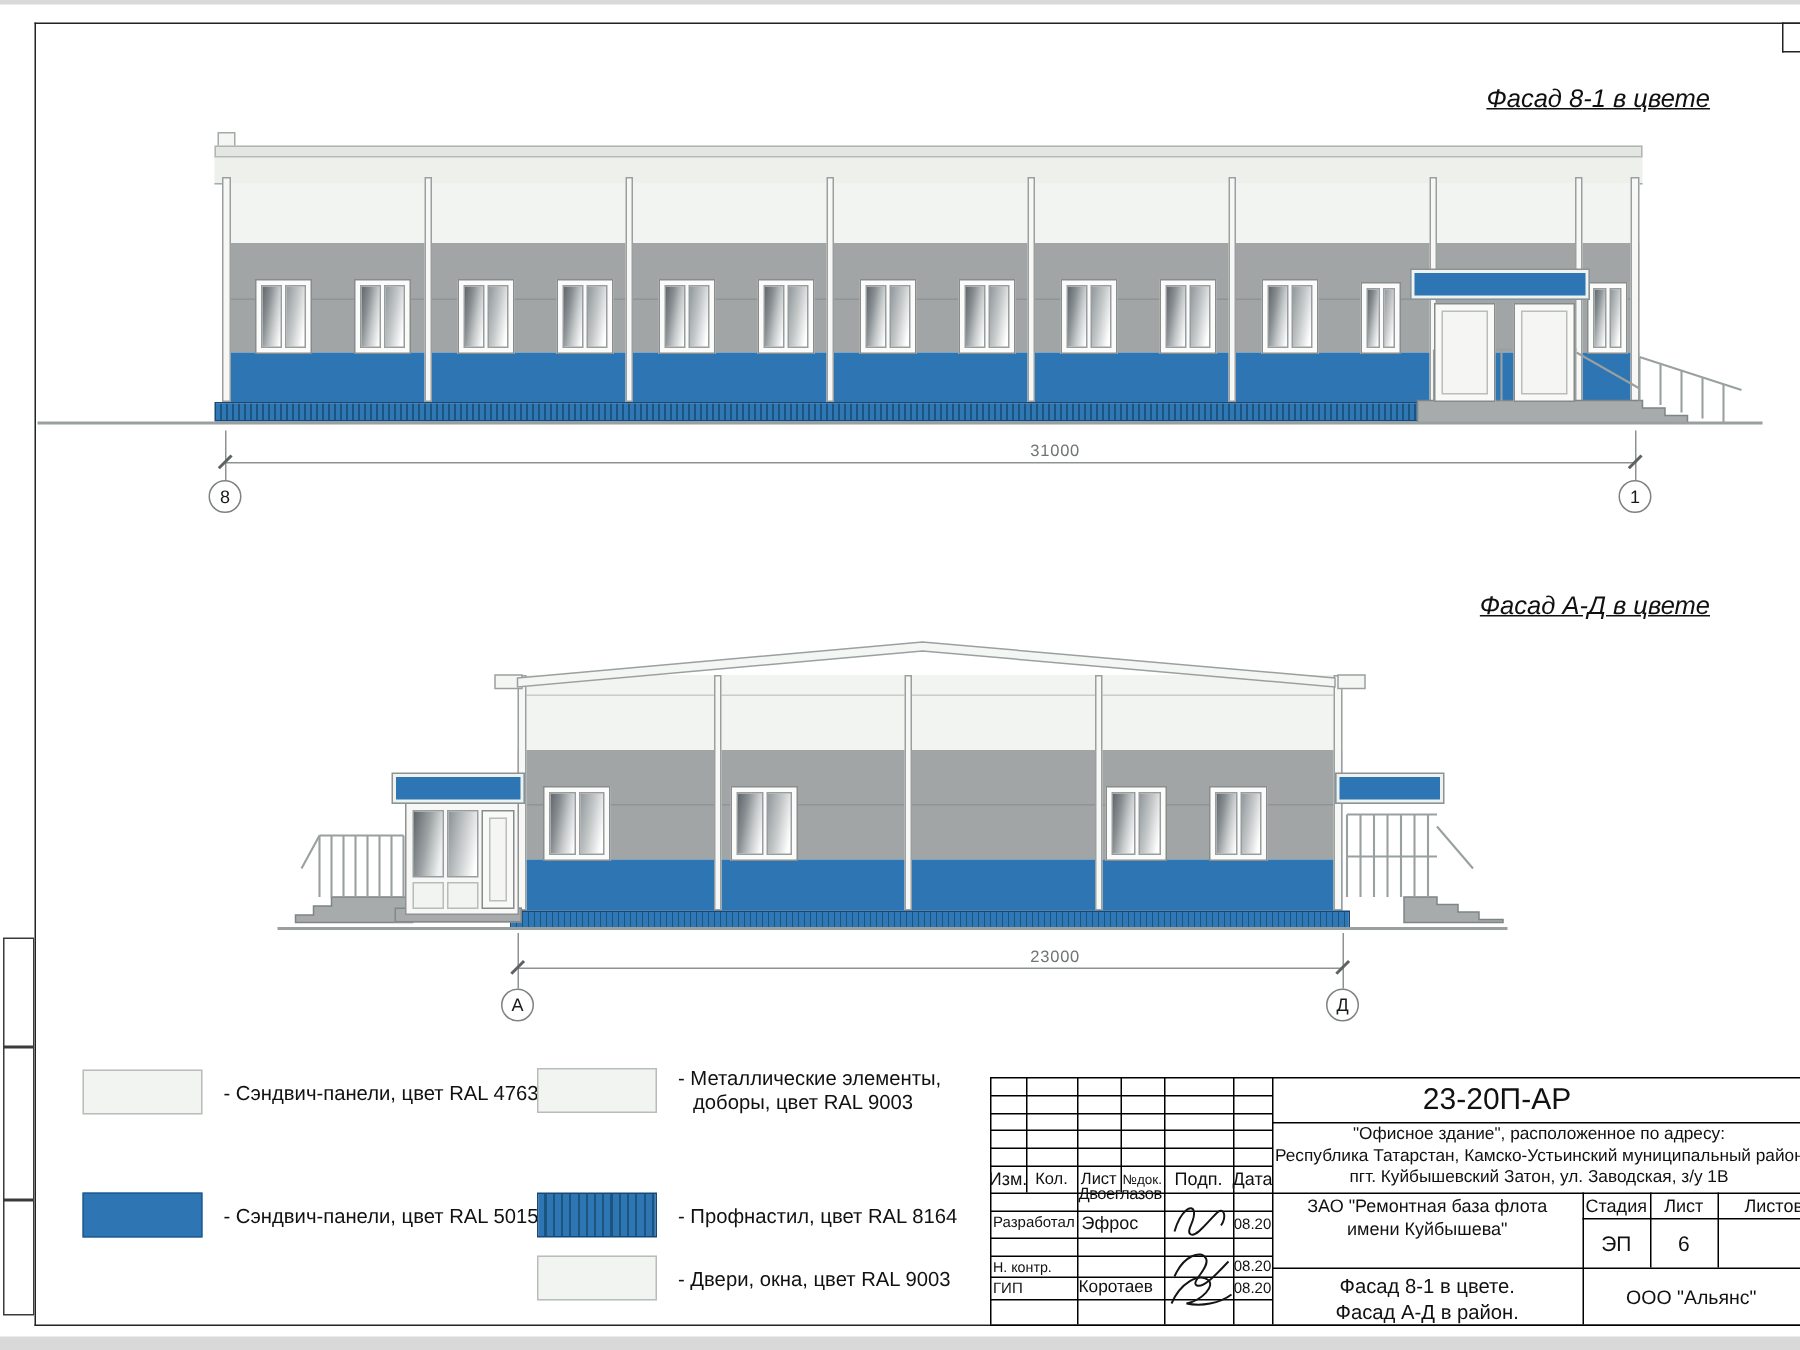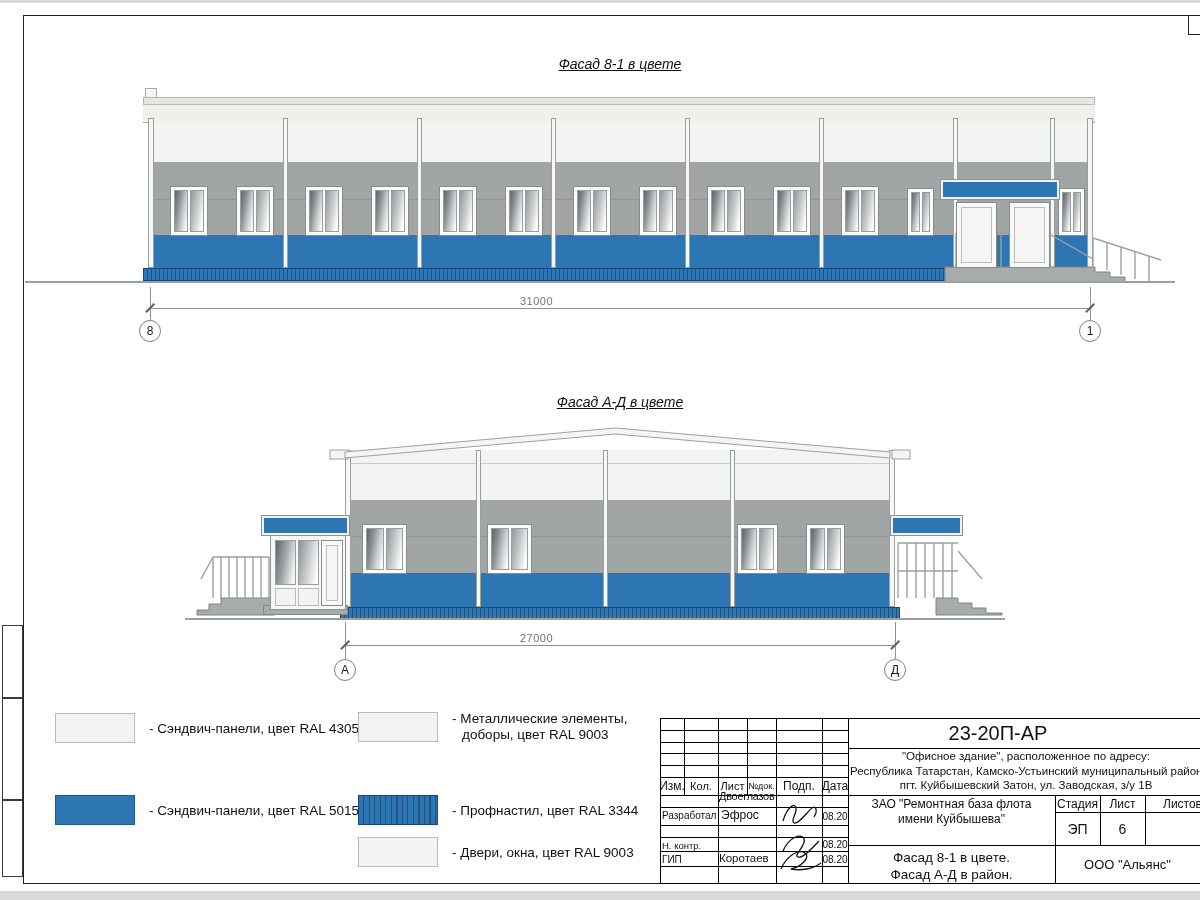--- a/index.html
+++ b/index.html
@@ -2,21 +2,21 @@
 <html><head>
 <meta charset="utf-8">
 <style>
   html,body{margin:0;padding:0}
   body{width:1200px;height:900px;position:relative;background:#fff;overflow:hidden;
        font-family:"Liberation Sans",sans-serif;color:#111}
   .abs{position:absolute;box-sizing:border-box}
   .edge{background:#d9d9d9}
   .frame{border:1.6px solid #232323;border-right:none}
   .sidebox{border:1px solid #3a3a3a;background:#fff}
-  .facade-title{font-style:italic;font-size:14px;text-decoration:underline;text-align:center;color:#101010}
+  .facade-title{font-style:italic;font-size:17px;text-decoration:underline;text-align:right;color:#101010}
   
   .band-white{background:#f2f4f1}
   .band-gray{background:#a1a5a5}
   .band-blue{background:#2d75b3}
   .fascia{background:#eef0ec;border-top:1px solid #b7bab7;border-bottom:1px solid #a6aaa9}
   .capline{background:#e3e6e2;border:1px solid #b2b5b2}
   .joint{background:#8f9494;height:1px}
   .jointlight{background:#c9ccc8;height:1px}
   .post{background:#f7f8f5;border:1px solid #9aa09f;width:5px}
   .corner{background:#f7f8f5;border:1px solid #9aa09f}
@@ -25,21 +25,21 @@
   .pane{flex:1;border:1px solid #989da0;background:linear-gradient(100deg,#60666a 0%,#878d90 30%,#c6cacb 62%,#fdfdfd 95%)}
   .pane2{background:linear-gradient(100deg,#92989b 0%,#c3c7c8 45%,#ffffff 90%)}
   .canopy{background:#2d75b3;border:2px solid #f0f2ee;box-shadow:0 0 0 1px #8d9293}
   .door{background:#f9faf8;border:1px solid #868b8c}
   .door-inner{position:absolute;inset:4px;border:1px solid #b9bdbd;background:#f5f6f3}
   .slab{background:#a7abab;border:1px solid #848889}
   .gline{background:#9aa0a0}
   
   .dline{background:#8d9293}
   .tick{width:12px;height:1.6px;background:#5d6263;transform:rotate(-45deg)}
-  .dimtext{font-size:11px;color:#6f7475;text-align:left;letter-spacing:.5px}
+  .dimtext{font-size:11px;color:#6f7475;text-align:right;letter-spacing:.5px}
   .axis{width:22px;height:22px;border:1px solid #7d8283;border-radius:50%;background:#fff;
         display:flex;align-items:center;justify-content:center;font-size:12px;color:#1a1a1a}
   
   .leg-item{display:flex;align-items:center;gap:14px}
   .swatch{width:78px;height:28px;border:1px solid #aeb2af;flex:0 0 auto}
   .sw-ral9003{background:#f2f4f1;border-color:#b9bdba}
   .sw-ral9006{background:#a1a5a5;border-color:#8b9090}
   .sw-ral5015{background:#2d75b3;border-color:#1f5c92}
   .sw-prof{background:repeating-linear-gradient(90deg,#2d75b3 0 4px,#1a547f 4px 5.5px);border-color:#14497a}
   .leg-label{font-size:13.5px;white-space:nowrap}
@@ -269,44 +269,44 @@
 
     <div class="abs gline" style="left:185px;top:618px;width:820px;height:2px"></div>
   </div>
 
   <div class="abs">
     <div class="abs dline" style="left:345px;top:622px;width:1px;height:37px"></div>
     <div class="abs dline" style="left:895px;top:622px;width:1px;height:37px"></div>
     <div class="abs dline" style="left:345px;top:645px;width:551px;height:1px"></div>
     <div class="abs tick" style="left:339px;top:644px"></div>
     <div class="abs tick" style="left:889px;top:644px"></div>
-    <div class="abs dimtext" style="left:520px;top:632px;width:200px">27000</div>
+    <div class="abs dimtext" style="left:520px;top:632px;width:200px">23000</div>
     <div class="abs axis" style="left:334px;top:659px">А</div>
     <div class="abs axis" style="left:884px;top:659px">Д</div>
   </div>
 
   <div class="abs leg-item" style="left:55px;top:713px">
     <div class="swatch sw-ral9003"></div>
-    <div class="leg-label">- Сэндвич-панели, цвет RAL 4305</div>
+    <div class="leg-label">- Сэндвич-панели, цвет RAL 4763</div>
   </div>
   <div class="abs leg-item" style="left:55px;top:795px">
     <div class="swatch sw-ral5015"></div>
     <div class="leg-label">- Сэндвич-панели, цвет RAL 5015</div>
   </div>
 
   <div class="abs leg-item" style="left:358px;top:711px">
     <div class="swatch sw-ral9003"></div>
     <div class="leg-label" style="line-height:16px">
       <div>- Металлические элементы,</div>
       <div style="padding-left:10px">доборы, цвет RAL 9003</div>
     </div>
   </div>
   <div class="abs leg-item" style="left:358px;top:795px">
     <div class="swatch sw-prof"></div>
-    <div class="leg-label">- Профнастил, цвет RAL 3344</div>
+    <div class="leg-label">- Профнастил, цвет RAL 8164</div>
   </div>
   <div class="abs leg-item" style="left:358px;top:837px">
     <div class="swatch sw-ral9003"></div>
     <div class="leg-label">- Двери, окна, цвет RAL 9003</div>
   </div>
 
   <div id="tblines">
       <div class="abs tl-h" style="left: 660px; top: 718px; width: 188px; height: 1px;"></div>
       <div class="abs tl-h" style="left: 660px; top: 730px; width: 188px; height: 1px;"></div>
       <div class="abs tl-h" style="left: 660px; top: 742px; width: 188px; height: 1px;"></div>

